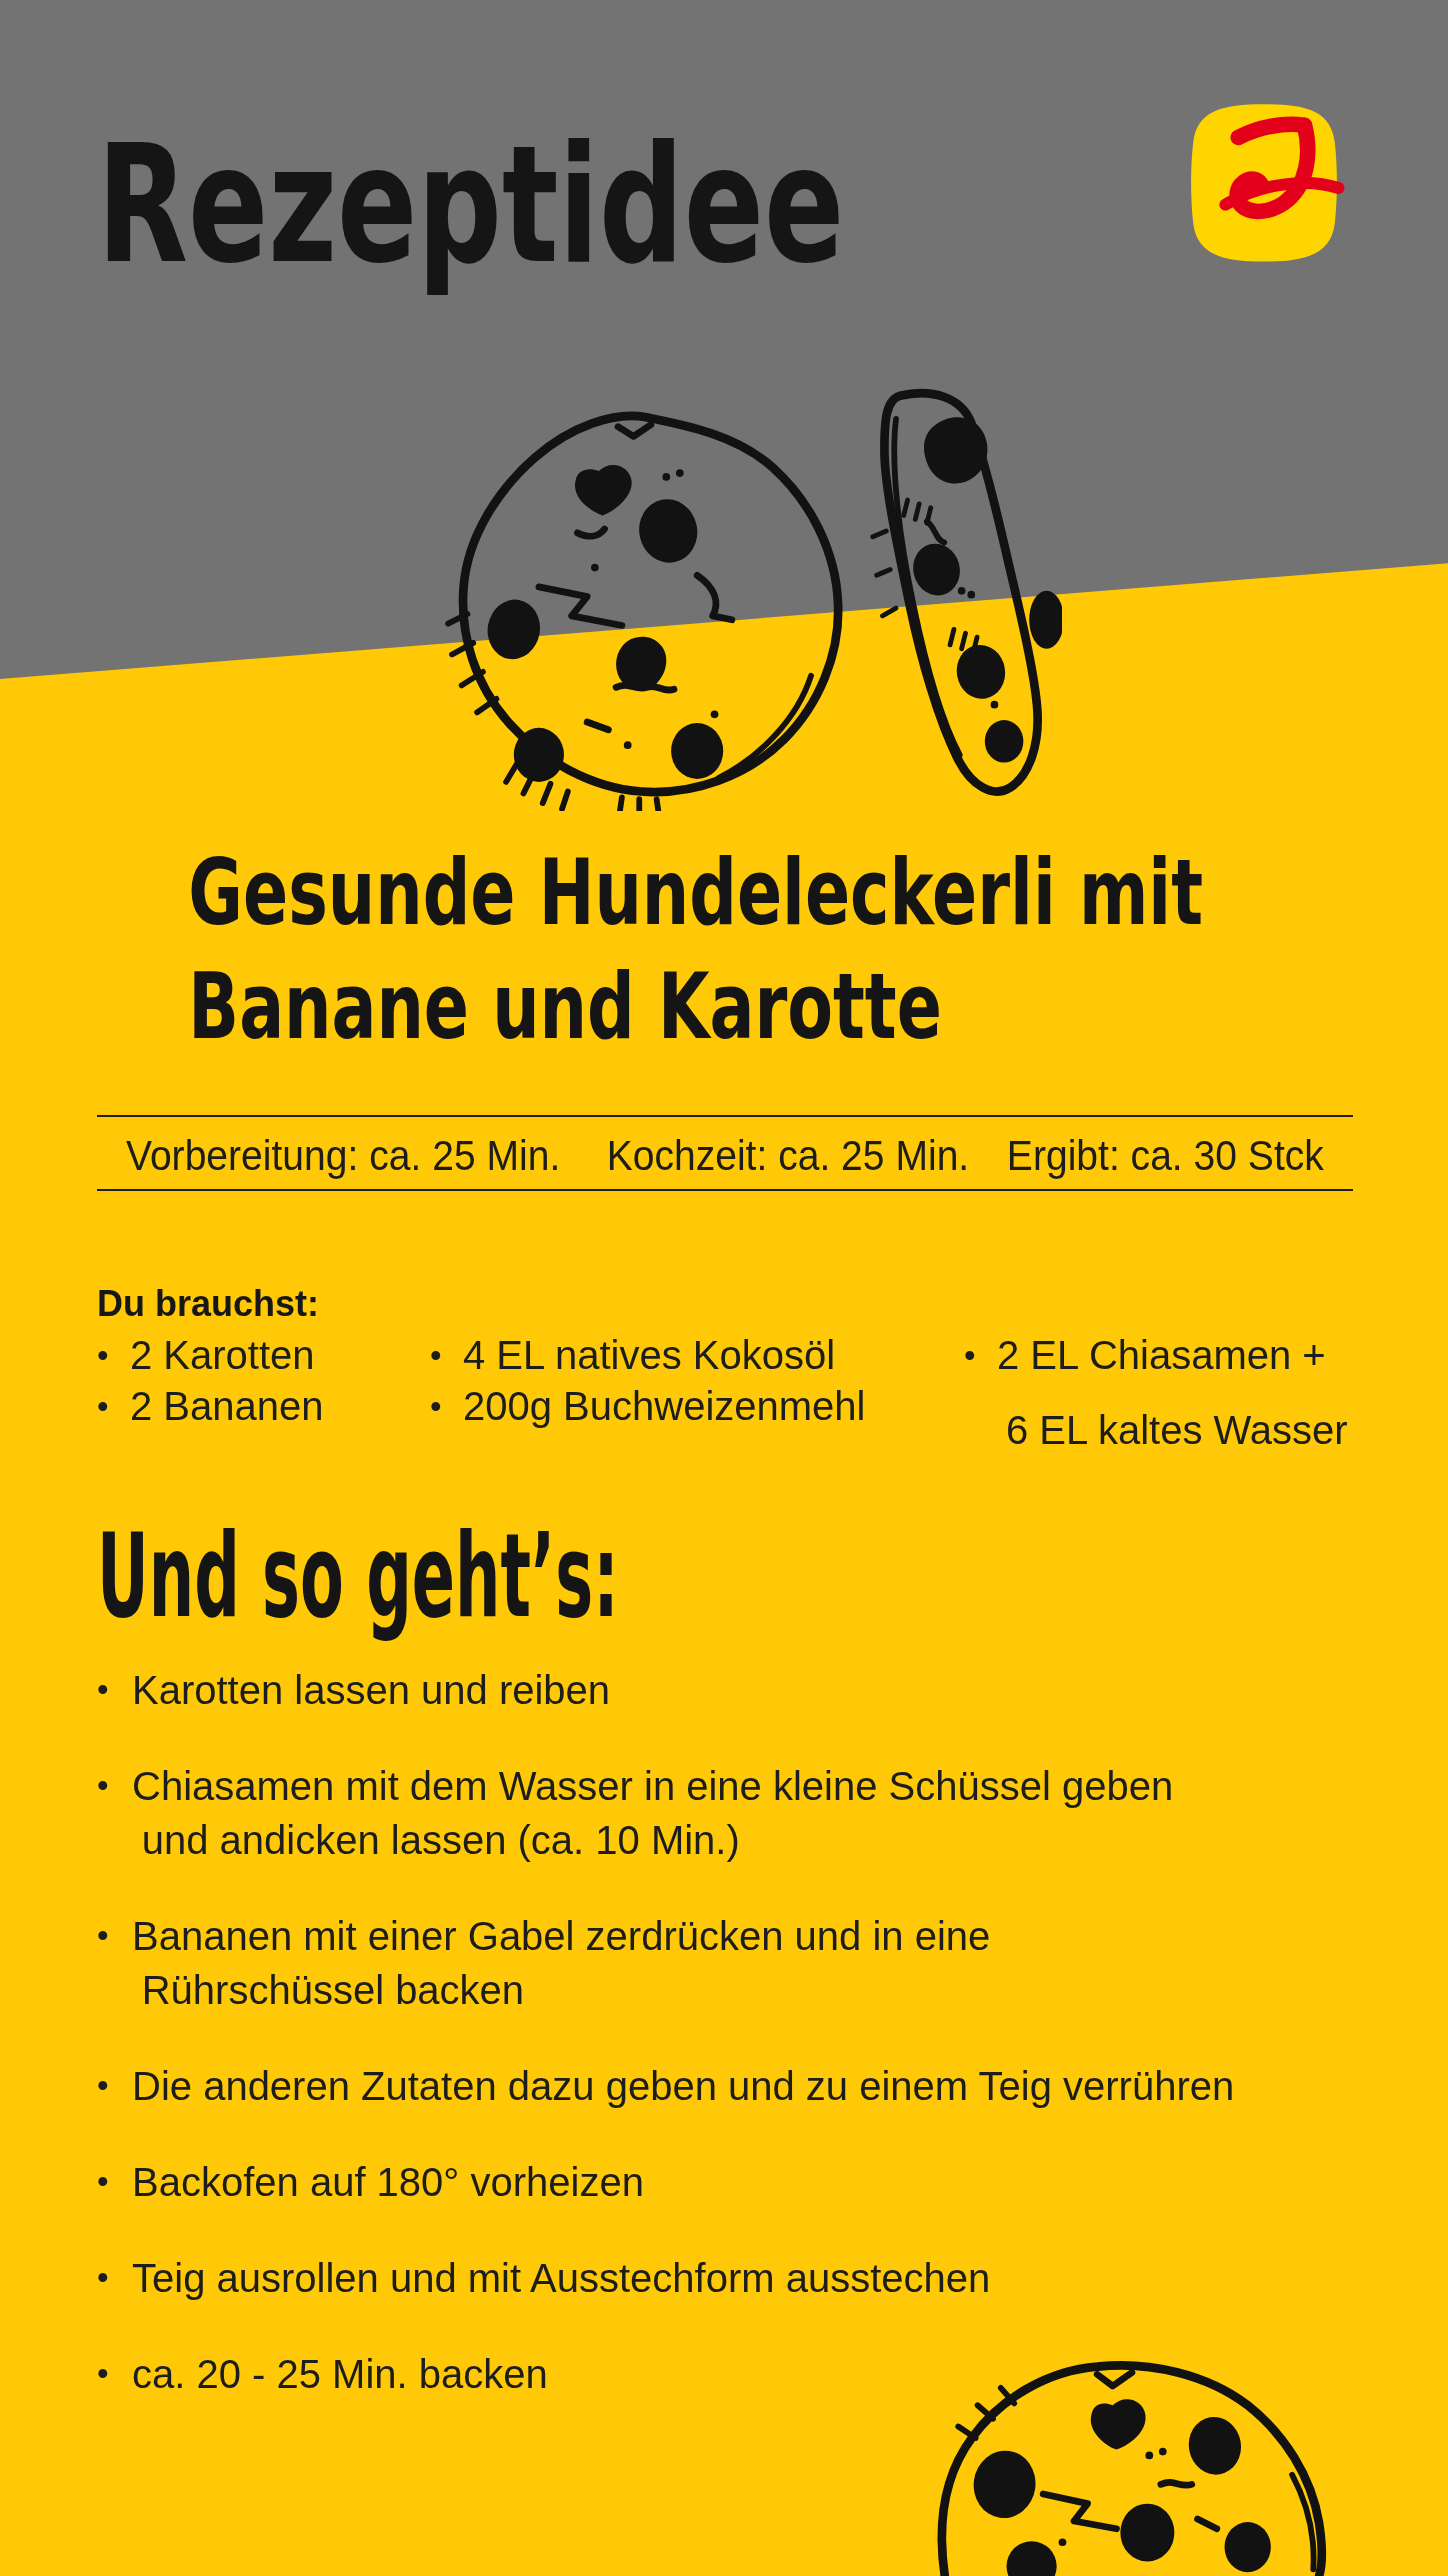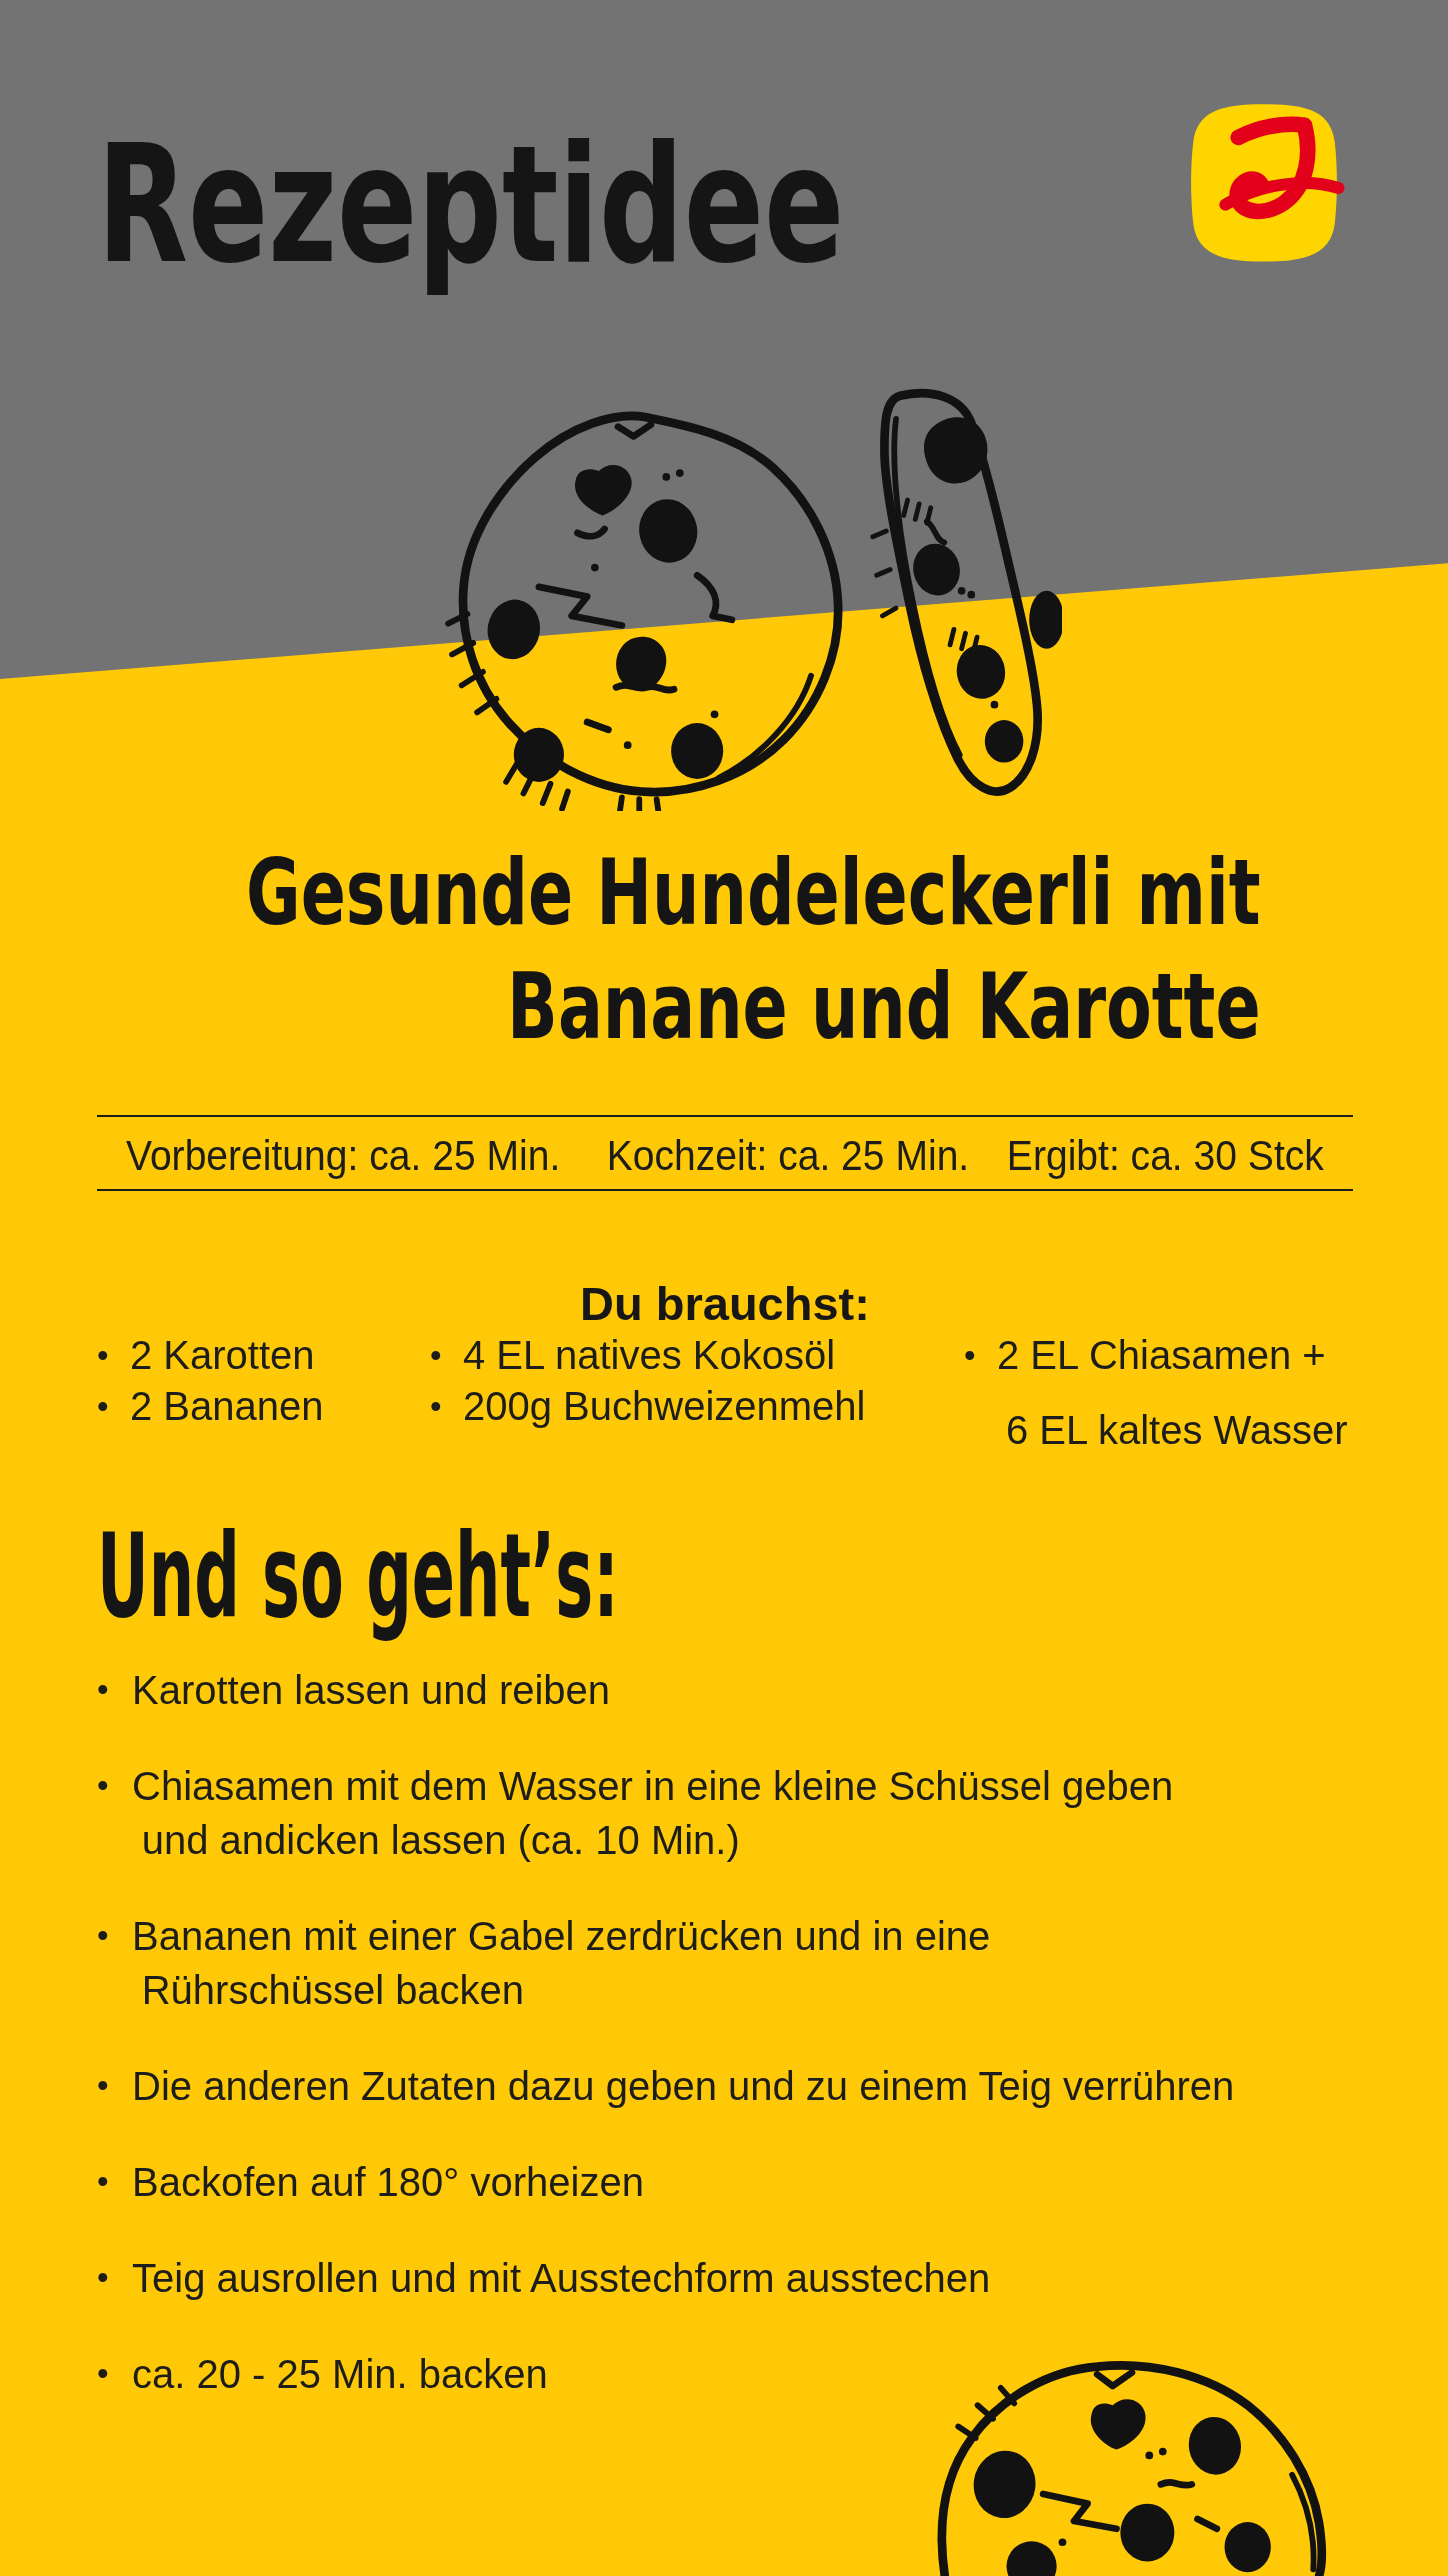--- a/index.html
+++ b/index.html
@@ -17,21 +17,21 @@
   .brush{
     position:absolute;margin:0;font-family:"DejaVu Sans",sans-serif;
     font-weight:bold;color:#151515;white-space:nowrap;
   }
   .sq{display:inline-block;transform-origin:left center;}
   .rezept{left:97px;top:124px;font-size:162px;line-height:1;}
   .rezept .sq{transform:scaleX(0.73);}
   .steps-h{left:97px;top:1518px;font-size:116px;line-height:1;}
   .steps-h .sq{transform:scaleX(0.55);}
   .recipe-title{
-    position:absolute;left:0;top:836px;width:100%;text-align:right;
+    position:absolute;left:0;top:836px;width:100%;text-align:left;
     font-family:"DejaVu Sans",sans-serif;font-weight:bold;color:#151515;
     font-size:90px;line-height:114px;white-space:nowrap;
   }
   .recipe-title div{transform:scaleX(0.74);transform-origin:center;}
   
   .logo{position:absolute;left:1172px;top:95px;width:184px;height:175px;}
   .logo svg{display:block;width:100%;height:100%;}
   
   .cookies-top{position:absolute;left:425px;top:386px;width:637px;height:425px;}
   .cookie-bottom{position:absolute;left:908px;top:2330px;width:444px;height:246px;}
@@ -41,21 +41,21 @@
     border-top:2.9px solid #1d1d1b;border-bottom:2.9px solid #1d1d1b;
     padding:13.5px 0 8.7px 0;display:flex;justify-content:center;
     font-size:42px;line-height:50px;
   }
   .meta span{display:inline-block;transform:scaleX(0.93);}
   .meta .m1{transform-origin:left center;}
   .meta .m2{transform-origin:center center;}
   .meta .m3{transform-origin:right center;}
   
   .ingredients{position:absolute;left:97px;top:1277px;width:1256px;}
-  .ingredients h3{margin:0;font-size:47px;line-height:53px;font-weight:bold;color:#171717;text-align:center;}
+  .ingredients h3{margin:0;font-size:36px;line-height:53px;font-weight:bold;color:#171717;}
   .cols{position:relative;height:116px;}
   .col{list-style:none;margin:0;padding:0;position:absolute;top:0;}
   .col.c1{left:0;}
   .col.c2{left:333px;}
   .col.c3{left:867px;}
   .col li{position:relative;padding-left:33px;font-size:40px;line-height:51px;}
   .col li.cont{padding-left:42px;margin-top:24px;}
   .bullet{position:absolute;left:0;top:0;font-size:33px;}
   
   .steps{position:absolute;left:97px;top:1663px;width:1314px;list-style:none;margin:0;padding:0;}

